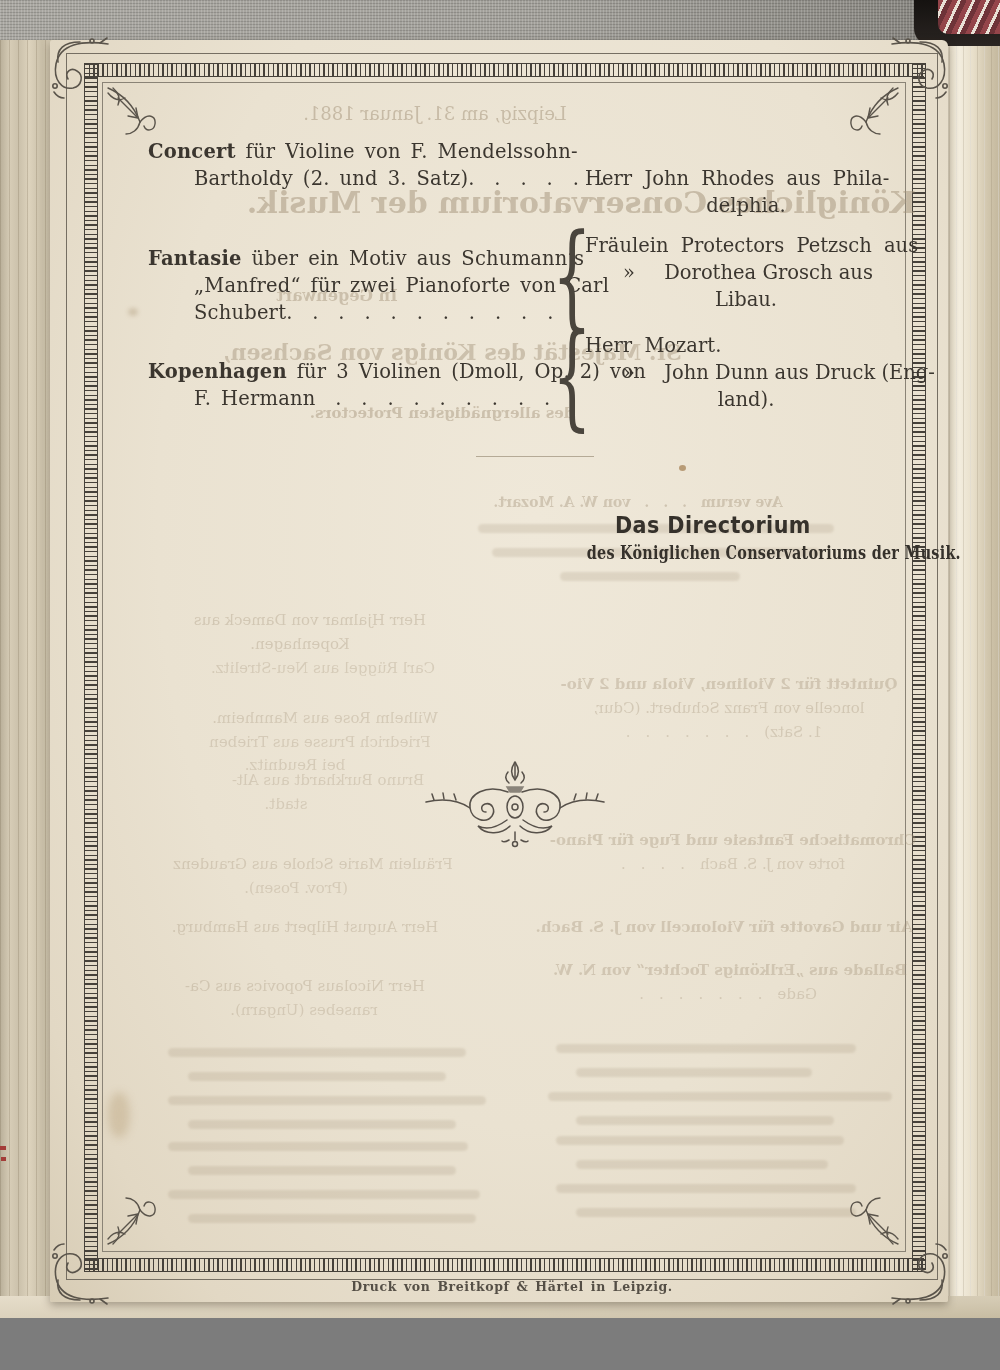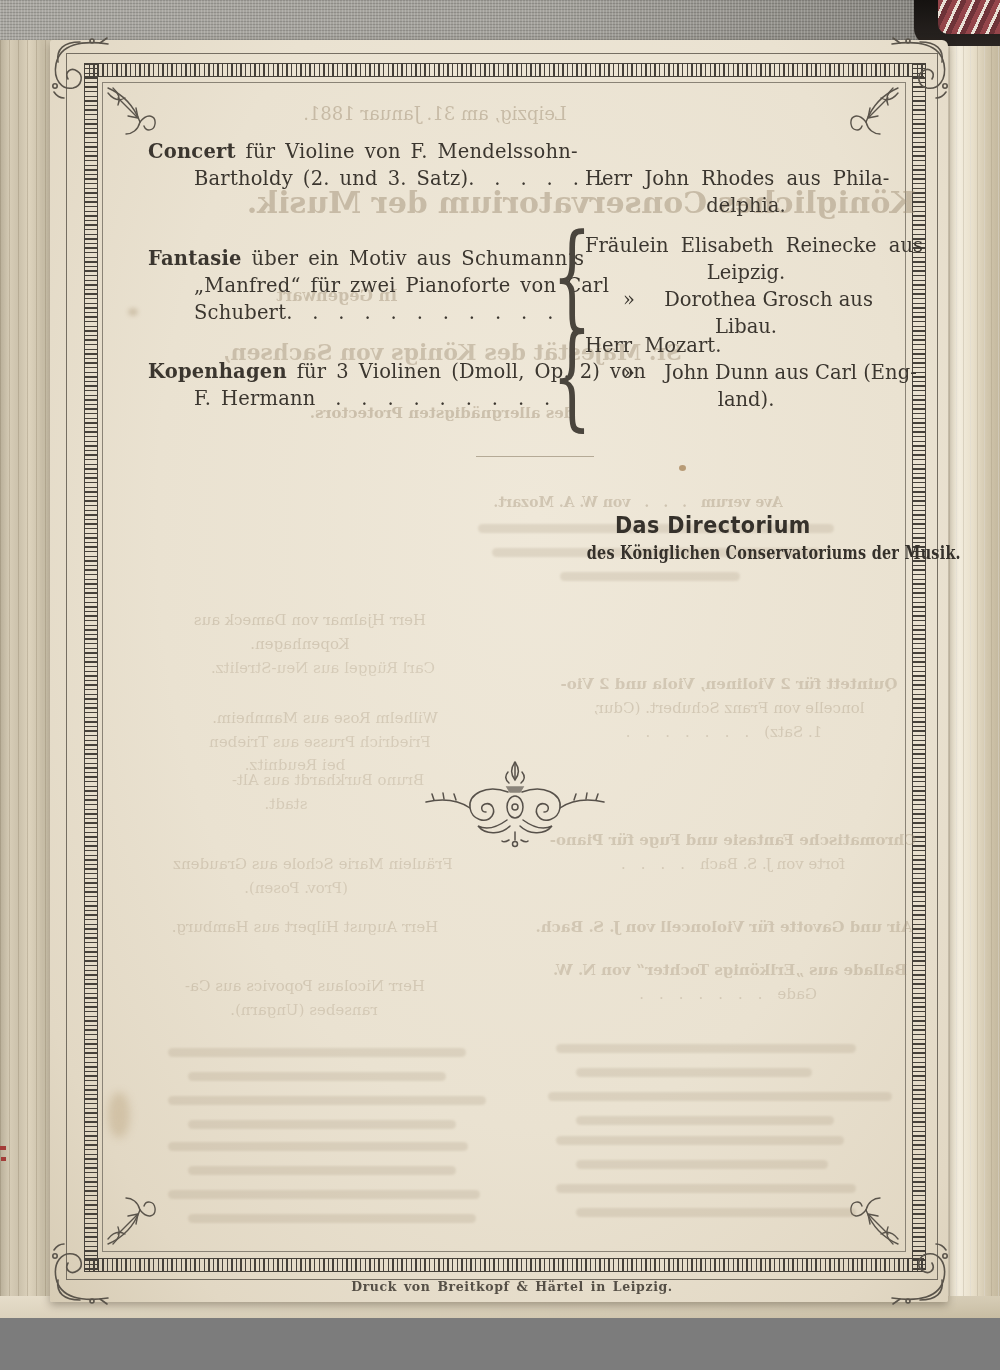--- a/index.html
+++ b/index.html
@@ -223,35 +223,34 @@
         </div>
       </div>
       <div class="entry" style="top: 245px;">
         <div class="titles">
           <div class="ln"><span class="bd">Fantasie</span><span> über ein Motiv aus Schumann’s</span></div>
           <div class="ln ind"><span>„Manfred“ für zwei Pianoforte von Carl</span></div>
           <div class="ln ind"><span>Schubert. . . . . . . . . . .</span></div>
         </div>
         <span class="brace" style="font-size: 114px; top: -21px;">{</span>
         <div class="perf" style="top: -13px;">
-          <div class="pl al-left"><span>Fräulein </span><span class="it">Elisabeth Reinecke</span><span> aus</span></div>
-          <div class="pl al-center"><span>Leipzig.</span></div>
+          <div class="pl al-left"><span>Fräulein </span><span class="it">Protectors Petzsch</span><span> aus</span></div>
           <div class="pl al-speaker"><span>»  </span><span class="it">Dorothea Grosch</span><span> aus</span></div>
           <div class="pl al-center"><span>Libau.</span></div>
         </div>
       </div>
       <div class="entry" style="top: 358px;">
         <div class="titles">
           <div class="ln"><span class="bd">Kopenhagen</span><span> für 3 Violinen (Dmoll, Op. 2) von</span></div>
           <div class="ln ind"><span>F. Hermann . . . . . . . . .</span></div>
         </div>
         <span class="brace" style="font-size: 114px; top: -34px;">{</span>
         <div class="perf" style="top: -26px;">
           <div class="pl al-left"><span>Herr </span><span class="it">Mozart.</span></div>
-          <div class="pl al-speaker"><span>»  </span><span class="it">John Dunn</span><span> aus Carl (Eng-</span></div>
+          <div class="pl al-speaker"><span>»  </span><span class="it">John Dunn</span><span> aus Druck (Eng-</span></div>
           <div class="pl al-center"><span>land).</span></div>
         </div>
       </div>
     </div>
 
   <div id="directorium" class="abs">
     <div><span class="l1">Das Directorium</span></div>
     <div><span class="l2">des Königlichen Conservatoriums der Musik.</span></div>
   </div>
 

